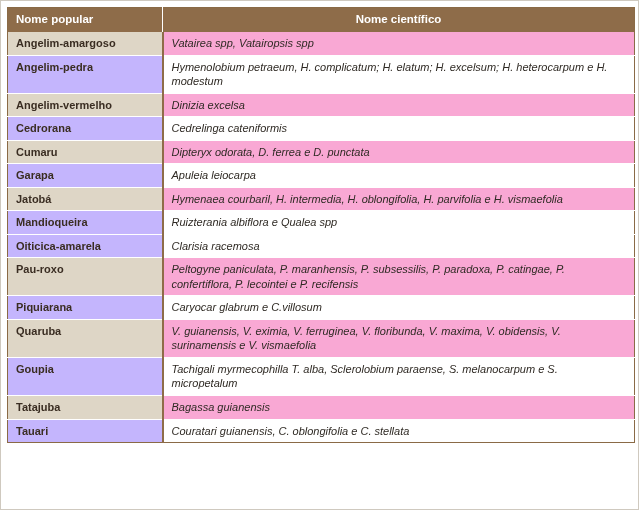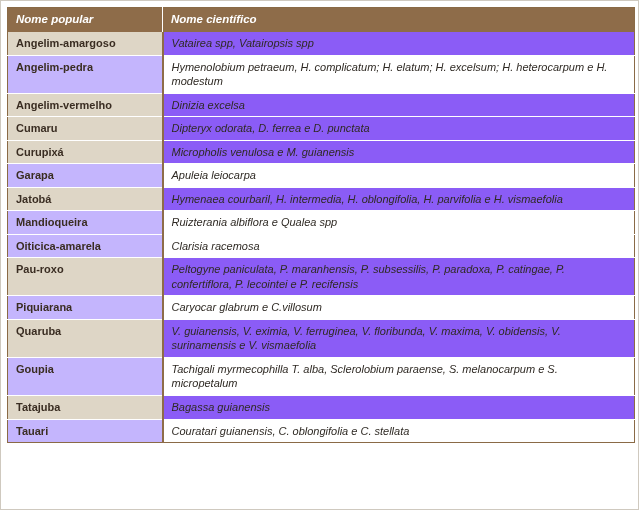--- a/index.html
+++ b/index.html
@@ -32,43 +32,42 @@
 
   thead th {
     background: #8e6c49;
     color: #ffffff;
     font-size: 11.5px;
     font-weight: bold;
     text-align: left;
     padding: 5px 8px 6px 8px;
     border-right: 1px solid #ffffff;
     line-height: 1.15;
-    font-style: italic;
   }
-  thead th:last-child { border-right: none; }
+  thead th:last-child { border-right: none; text-align: center; }
 
   tbody td {
     font-size: 11px;
     padding: 4px 8px 4px 8px;
     vertical-align: top;
     line-height: 1.32;
     border-bottom: 1px solid #ffffff;
   }
   tbody td.popular {
     font-weight: bold;
     color: #3a2d22;
     border-right: 2px solid #8e6c49;
     margin-left: 24px;
   }
   tbody td.cientifico {
     font-style: italic;
     color: #2f2a24;
   }
   tbody tr.alt td.popular { background: #ded6c6; }
-  tbody tr.alt td.cientifico { background: #8b5cf6; }
+  tbody tr.alt td.cientifico { background: #f9a8d4; }
   tbody tr.plain td.popular { background: #c4b5fd; }
   tbody tr.plain td.cientifico { background: #ffffff; }
   tbody tr:last-child td { border-bottom: none; }
 </style>
 </head>
 <body>
 
 <div class="table-wrap">
   <table class="species-table">
     <colgroup>
@@ -87,27 +86,27 @@
           <td class="cientifico">Vatairea spp, Vatairopsis spp</td>
         </tr>
         <tr class="plain">
           <td class="popular">Angelim-pedra</td>
           <td class="cientifico">Hymenolobium petraeum, H. complicatum; H. elatum; H. excelsum; H. heterocarpum e H. modestum</td>
         </tr>
         <tr class="alt">
           <td class="popular">Angelim-vermelho</td>
           <td class="cientifico">Dinizia excelsa</td>
         </tr>
+        <tr class="plain">
+          <td class="popular">Cedrorana</td>
+          <td class="cientifico">Cedrelinga cateniformis</td>
+        </tr>
         <tr class="alt">
           <td class="popular">Cumaru</td>
           <td class="cientifico">Dipteryx odorata, D. ferrea e D. punctata</td>
-        </tr>
-        <tr class="alt">
-          <td class="popular">Curupixá</td>
-          <td class="cientifico">Micropholis venulosa e M. guianensis</td>
         </tr>
         <tr class="plain">
           <td class="popular">Garapa</td>
           <td class="cientifico">Apuleia leiocarpa</td>
         </tr>
         <tr class="alt">
           <td class="popular">Jatobá</td>
           <td class="cientifico">Hymenaea courbaril, H. intermedia, H. oblongifolia, H. parvifolia e H. vismaefolia</td>
         </tr>
         <tr class="plain">

